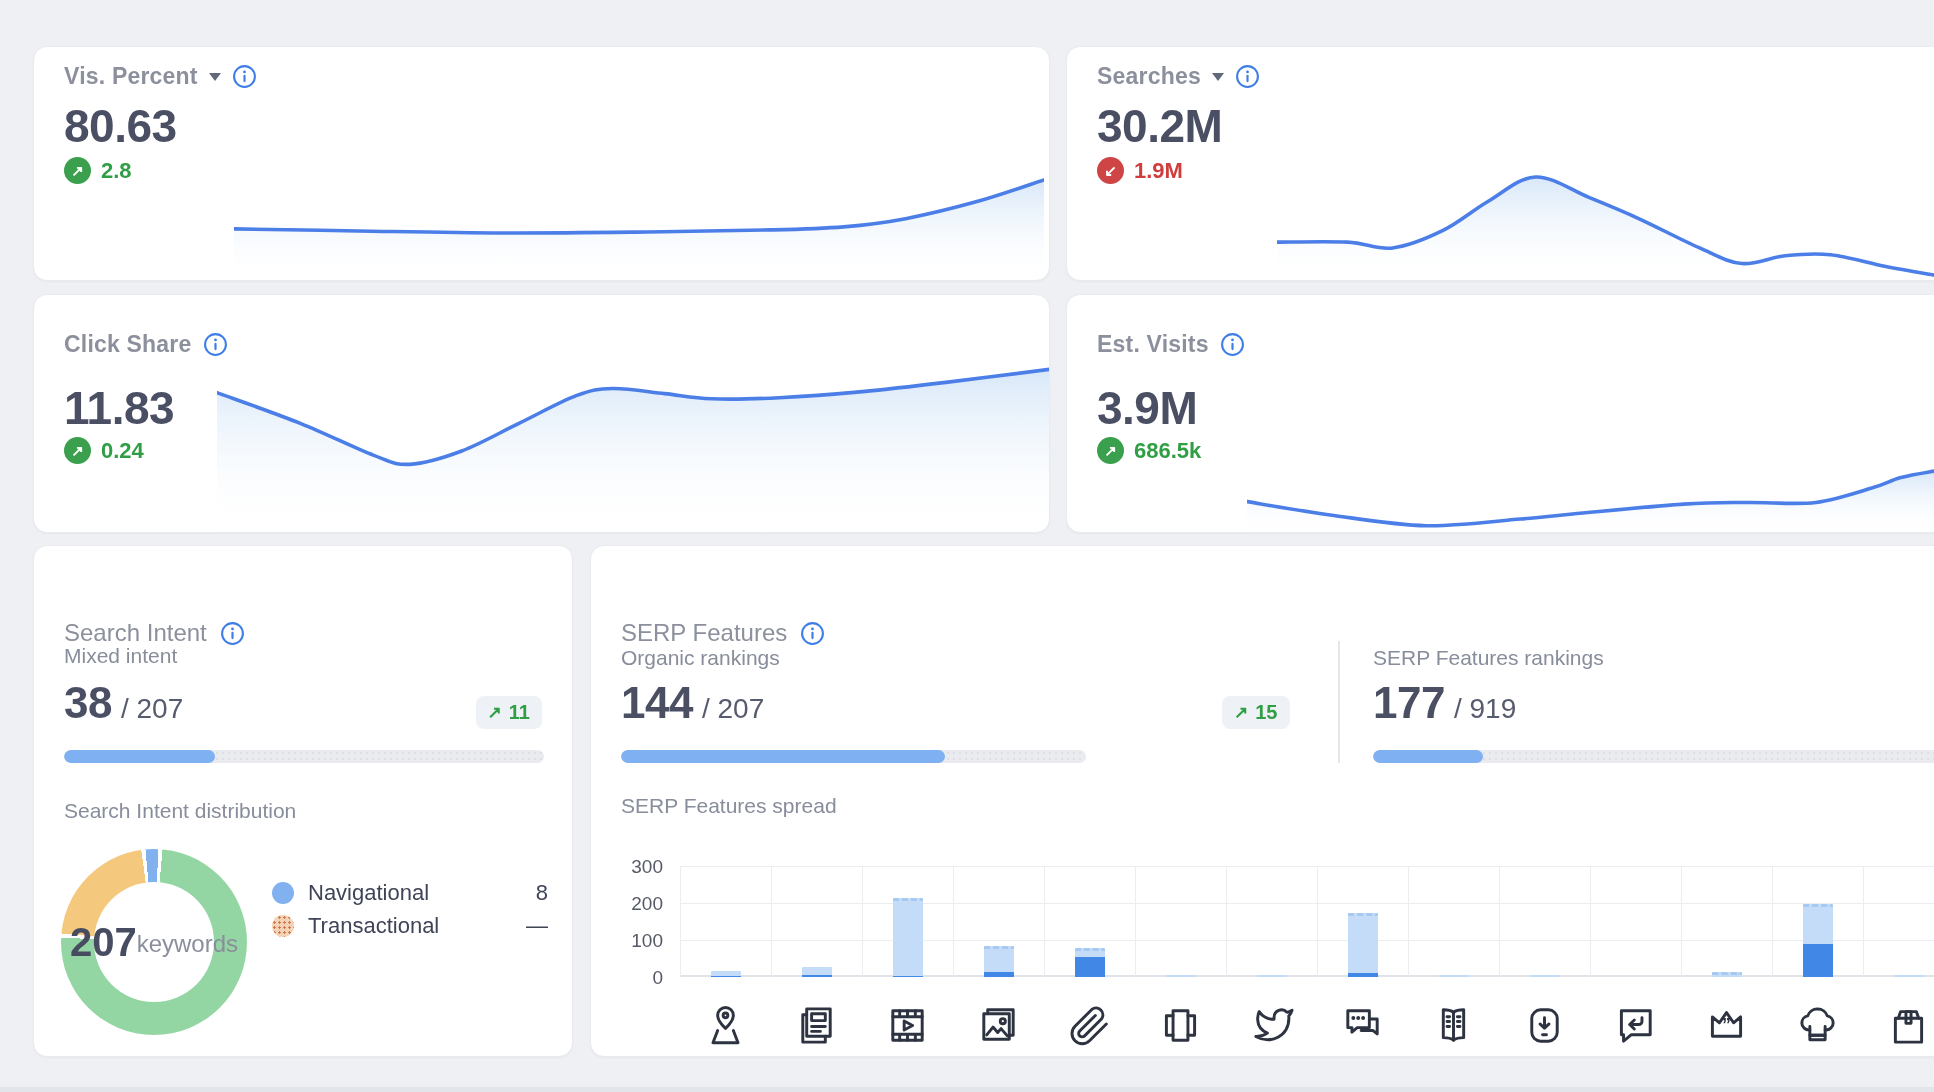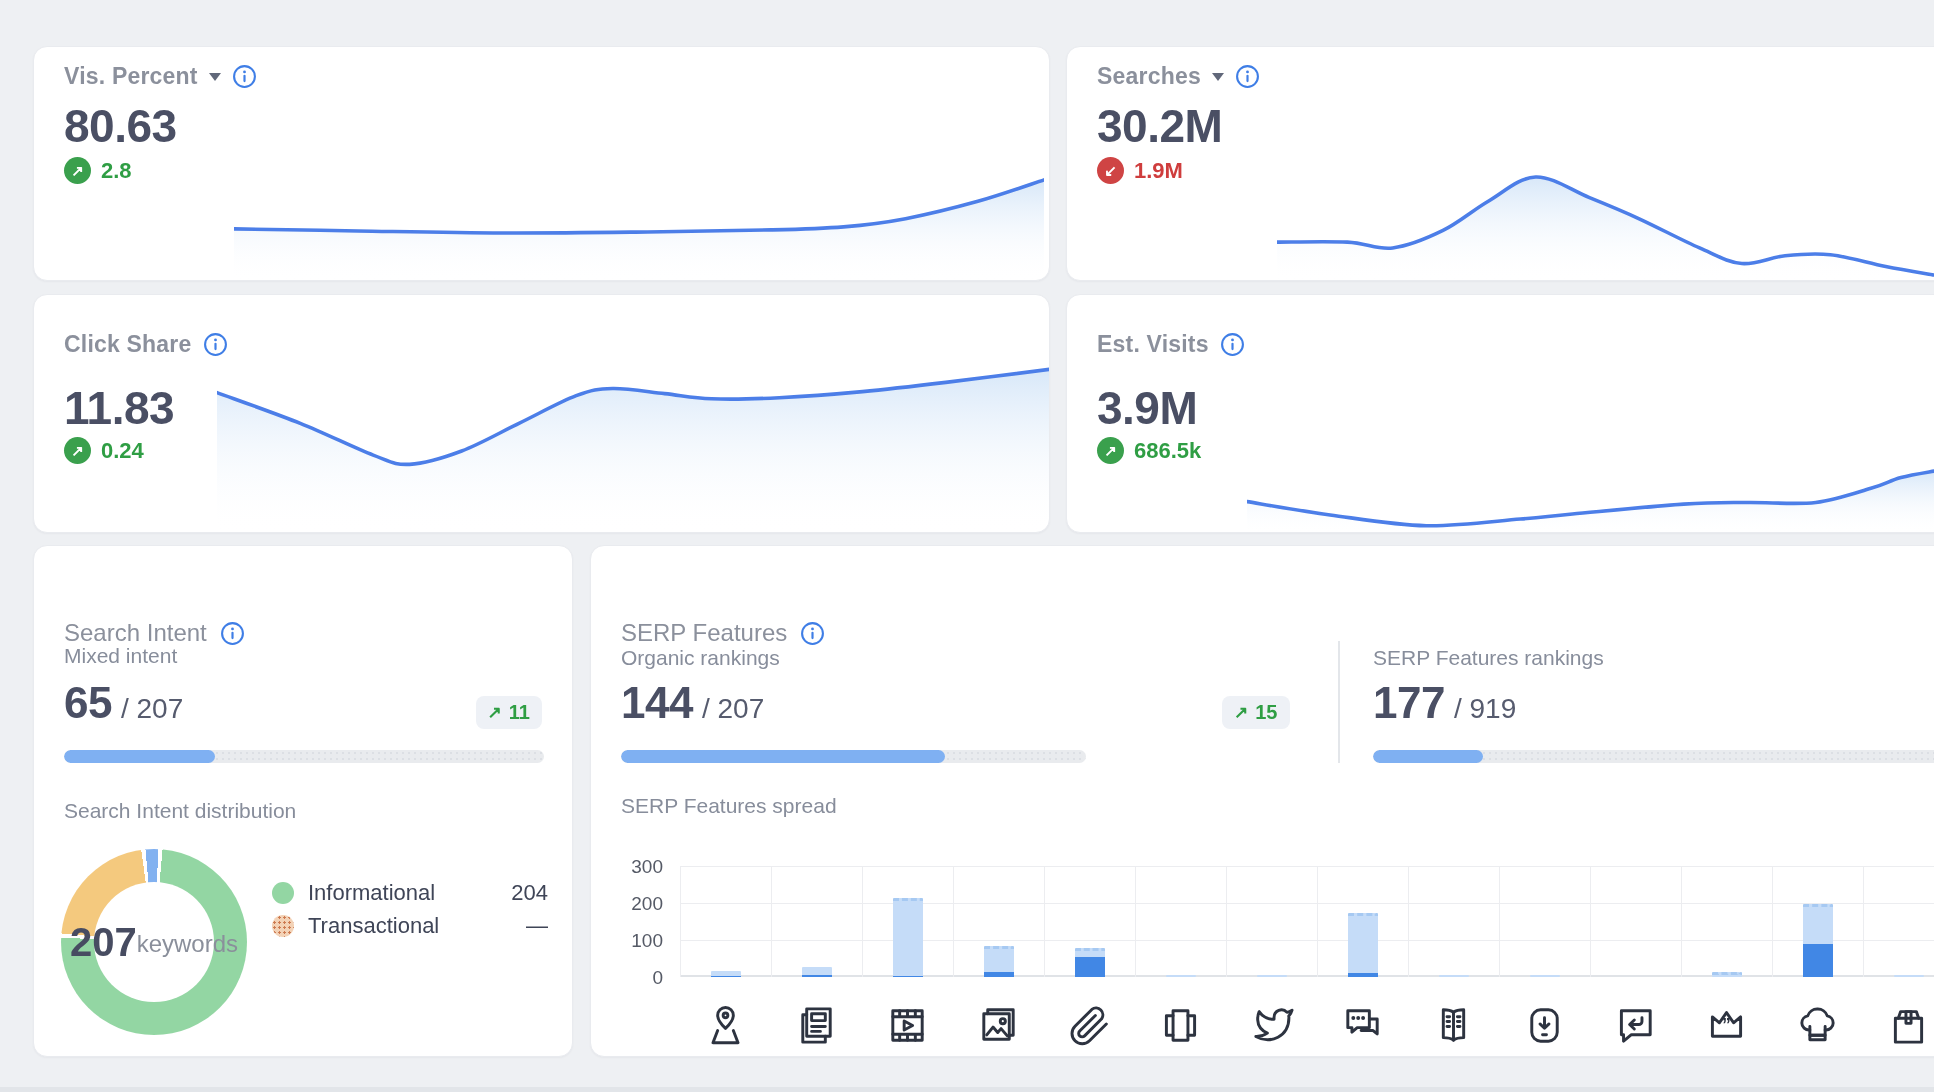--- a/index.html
+++ b/index.html
@@ -221,44 +221,44 @@
   <div class="section-title">
     <span>Search Intent</span>
     <svg class="info-ic" viewBox="0 0 24 24">
         <circle cx="12" cy="12" r="10" stroke="#3f7ee6" stroke-width="2" fill="none"></circle>
         <circle cx="12" cy="7.6" r="1.35" fill="#3f7ee6"></circle>
         <rect x="10.95" y="10.2" width="2.1" height="7.2" rx="1.05" fill="#3f7ee6"></rect>
       </svg>
   </div>
   <div class="sub-label" style="left:30px;top:98px;">Mixed intent</div>
   <div class="big-pair" style="left:30px;top:132px;">
-    <span class="big">65</span>
+    <span class="big">38</span>
     <span class="small">/ 207</span>
   </div>
   <div class="badge" style="right:30px;top:150px;">
     <span class="arr">↗</span>
     <span>11</span>
   </div>
   <div class="progress" style="left:30px;top:204px;width:480px;">
     <div class="fill" style="width: 31.4%;"></div>
   </div>
   <div class="sub-label" style="left:30px;top:253px;">Search Intent distribution</div>
 
   <div id="intent-donut" style="background: conic-gradient(from -5.3deg, rgb(130, 177, 240) 0deg, rgb(130, 177, 240) 8deg, rgb(255, 255, 255) 8deg, rgb(255, 255, 255) 10.6deg, rgb(147, 214, 163) 10.6deg, rgb(147, 214, 163) 278deg, rgb(255, 255, 255) 278deg, rgb(255, 255, 255) 280.6deg, rgb(244, 201, 126) 280.6deg, rgb(244, 201, 126) 357.4deg, rgb(255, 255, 255) 357.4deg, rgb(255, 255, 255) 360deg);">
     <div class="hole">
       <span class="n">207</span>
       <span class="k">keywords</span>
     </div>
   </div>
 
   <div class="legend">
     <div class="legend-row">
-      <span class="legend-dot" style="background: rgb(147, 214, 163);"></span>
-      <span class="legend-label">Informational</span>
-      <span class="legend-value">204</span>
+      <span class="legend-dot" style="background: rgb(130, 177, 240);"></span>
+      <span class="legend-label">Navigational</span>
+      <span class="legend-value">8</span>
     </div>
     <div class="legend-row">
       <span class="legend-dot dotted"></span>
       <span class="legend-label">Transactional</span>
       <span class="legend-value">—</span>
     </div>
   </div>
 </div>
 
 <div class="card" id="card-serp">

